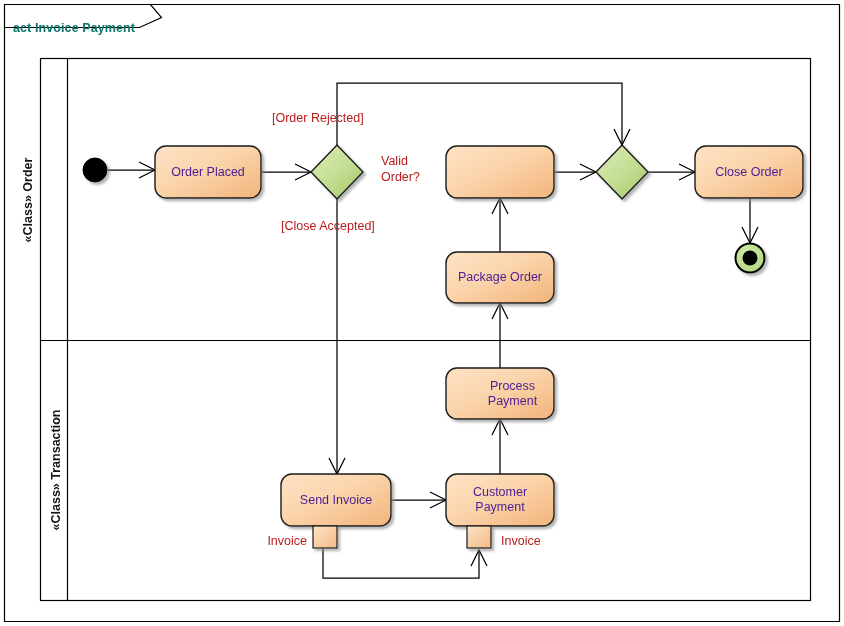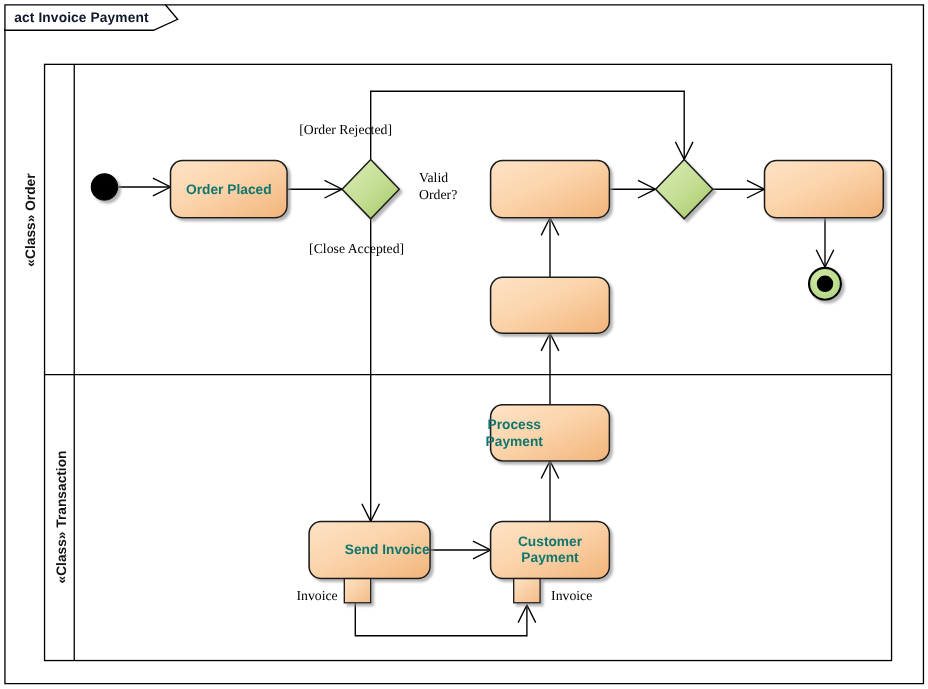--- a/index.html
+++ b/index.html
@@ -10,45 +10,44 @@
     overflow:hidden;
     position:relative;
   }
   #stage{position:absolute;left:0;top:0;width:844px;height:626px;}
   #svgroot{position:absolute;left:0;top:0;}
 
   .frame-title{
     position:absolute;
     left:4px;top:4px;
     height:23px;
-    padding:0 0 0 9px;
+    padding:12px 0 0 9px;
     display:flex;align-items:center;
-    font-size:12.5px;font-weight:bold;color:#0f172a;
+    font-size:12.5px;font-weight:bold;color:#0f766e;
     letter-spacing:.1px;
     white-space:nowrap;
     z-index:6;
   }
 
   .node-label{
     position:absolute;
     display:flex;align-items:center;justify-content:center;
     text-align:center;
-    font-size:12.5px;font-weight:bold;color:#0f766e;
+    font-size:12.5px;font-weight:normal;color:#4c1d95;
     line-height:15px;
     pointer-events:none;
     z-index:5;
     white-space:pre-line;
   }
   .edge-label{
     position:absolute;
-    font-size:12.5px;color:#000000;
+    font-size:12.5px;color:#b91c1c;
     line-height:16px;
     white-space:pre-line;
     z-index:5;
-    font-family:Liberation Serif, serif;
   }
   .lane-label{
     position:absolute;
     font-size:12.5px;font-weight:bold;color:#141414;
     transform-origin:50% 50%;
     white-space:nowrap;
     z-index:5;
   }
 </style>
 </head>
@@ -183,23 +182,25 @@
       </g>
     </g>
   </svg>
 
   <div class="frame-title">act Invoice Payment</div>
 
   <div class="lane-label" style="left:-20px;top:193px;width:96px;text-align:center;transform:rotate(-90deg);">«Class» Order</div>
   <div class="lane-label" style="left:-15px;top:463px;width:142px;text-align:center;transform:rotate(-90deg);">«Class» Transaction</div>
 
   <div class="node-label" style="left:155px;top:146px;width:106px;height:52px;">Order Placed</div>
-  <div class="node-label" style="left:419px;top:368px;width:97px;height:51px;">Process
+  <div class="node-label" style="left:695px;top:146px;width:108px;height:52px;">Close Order</div>
+  <div class="node-label" style="left:446px;top:252px;width:108px;height:51px;">Package Order</div>
+  <div class="node-label" style="left:464px;top:368px;width:97px;height:51px;">Process
 Payment</div>
-  <div class="node-label" style="left:297px;top:474px;width:110px;height:52px;">Send Invoice</div>
+  <div class="node-label" style="left:281px;top:474px;width:110px;height:52px;">Send Invoice</div>
   <div class="node-label" style="left:446px;top:474px;width:108px;height:52px;">Customer
 Payment</div>
 
   <div class="edge-label" style="left:247px;top:533px;width:60px;text-align:right;">Invoice</div>
   <div class="edge-label" style="left:501px;top:533px;width:70px;text-align:left;">Invoice</div>
 
   <div class="edge-label" style="left:272px;top:110px;">[Order Rejected]</div>
   <div class="edge-label" style="left:369px;top:153px;margin-left:12px;">Valid
 Order?</div>
   <div class="edge-label" style="left:281px;top:218px;">[Close Accepted]</div>

